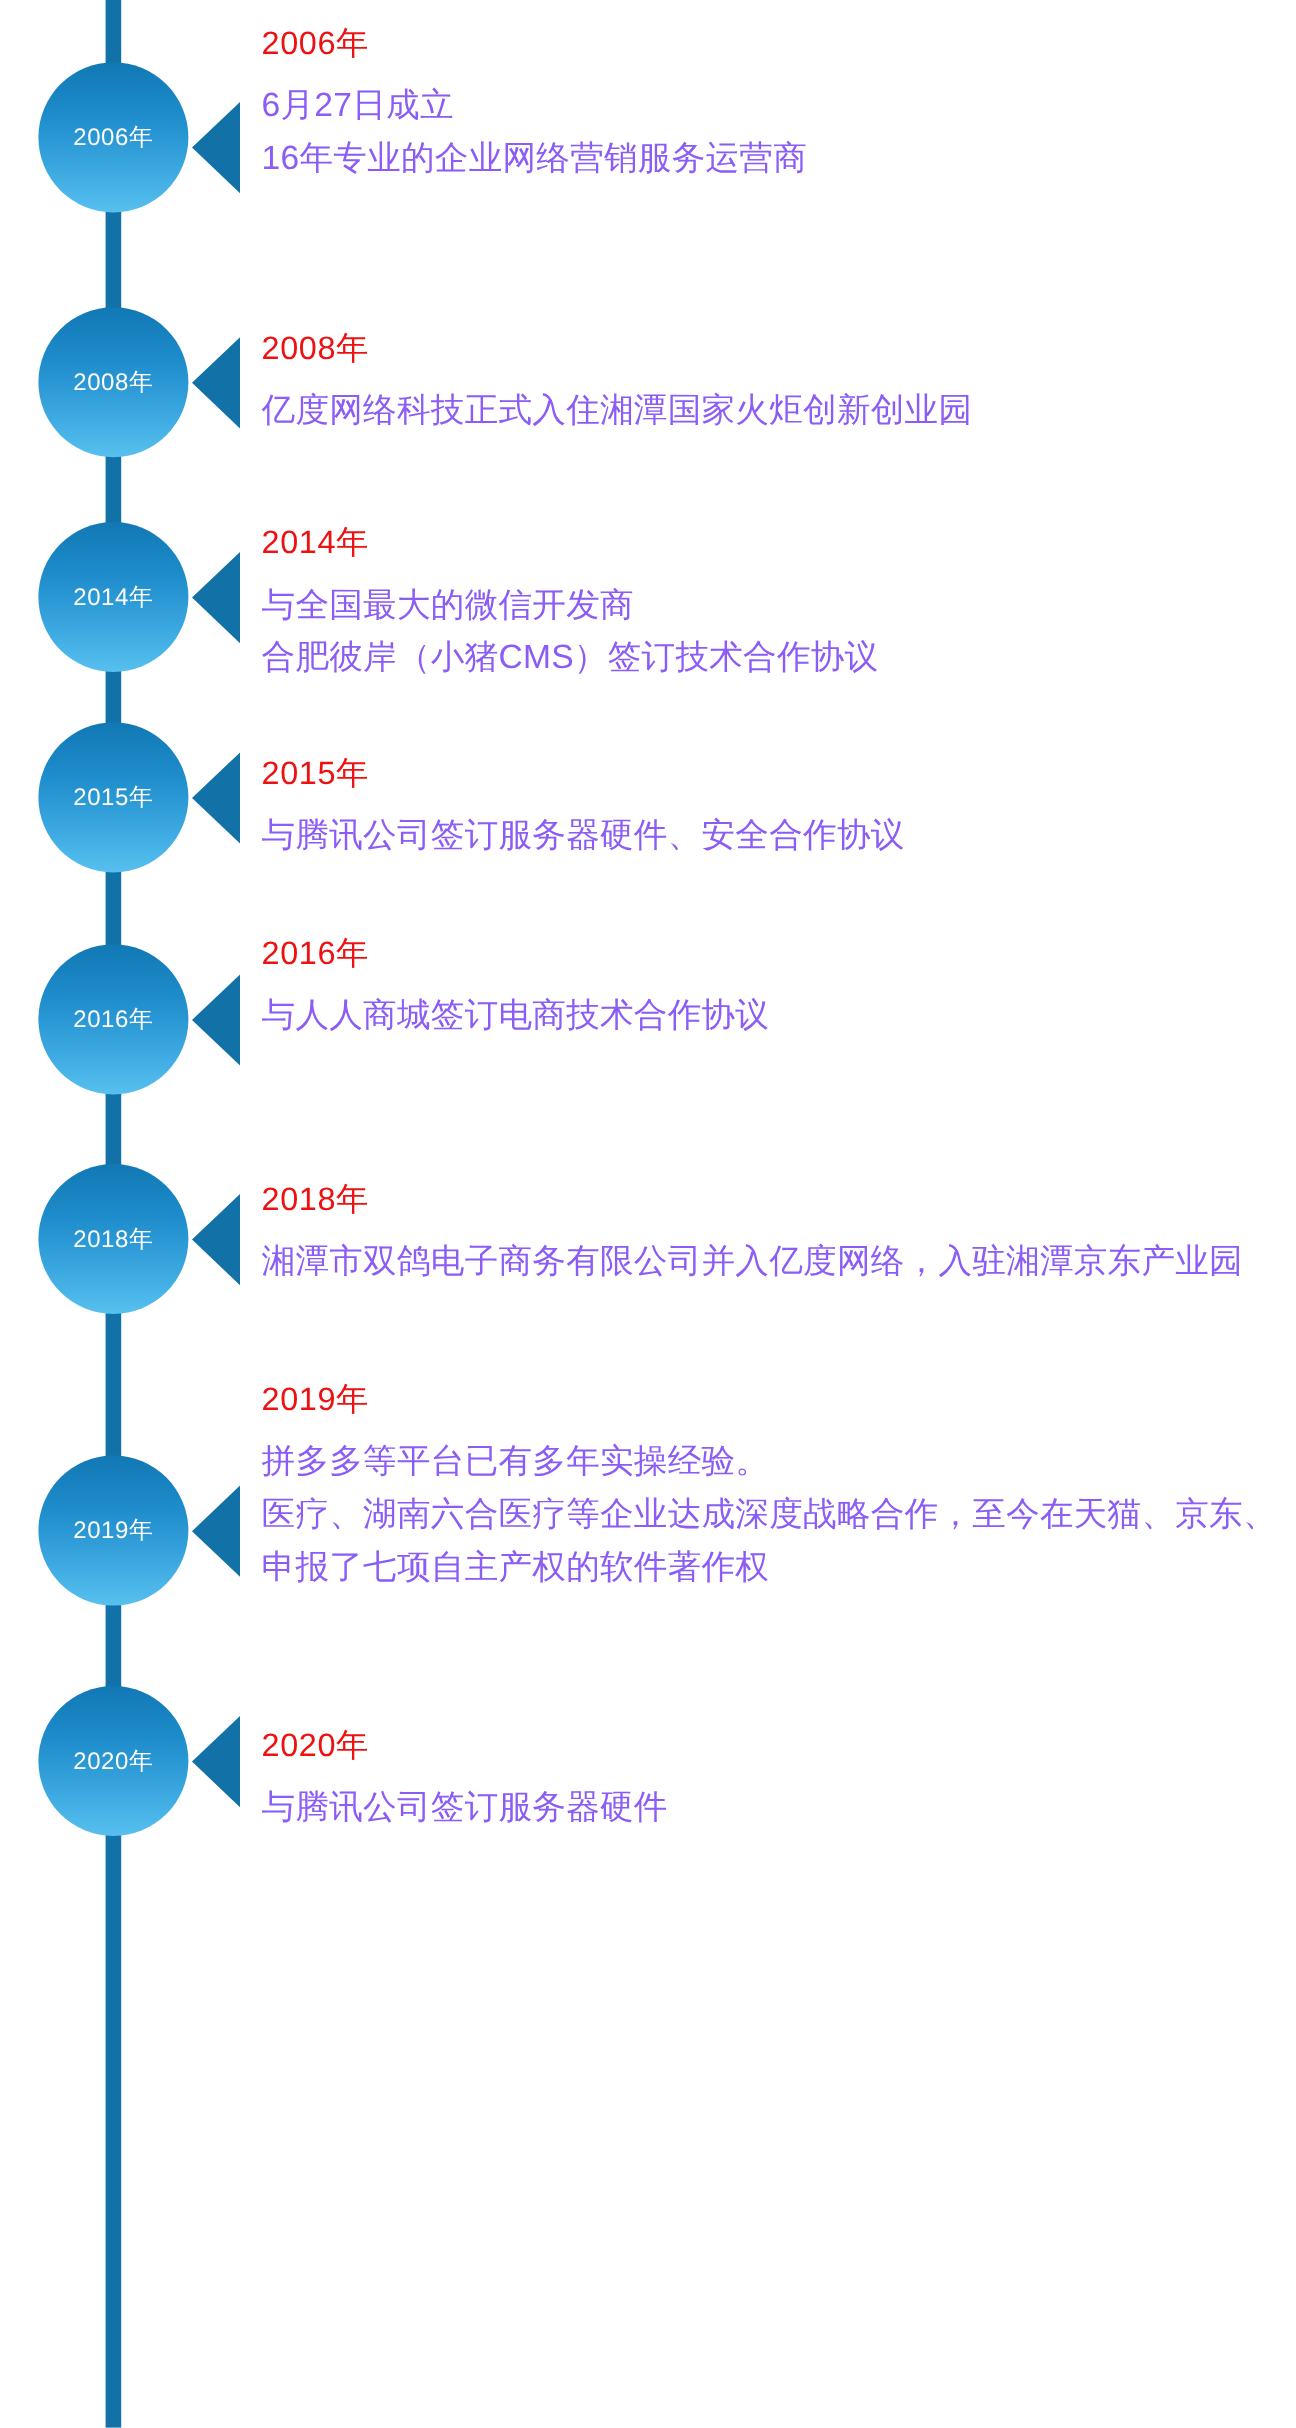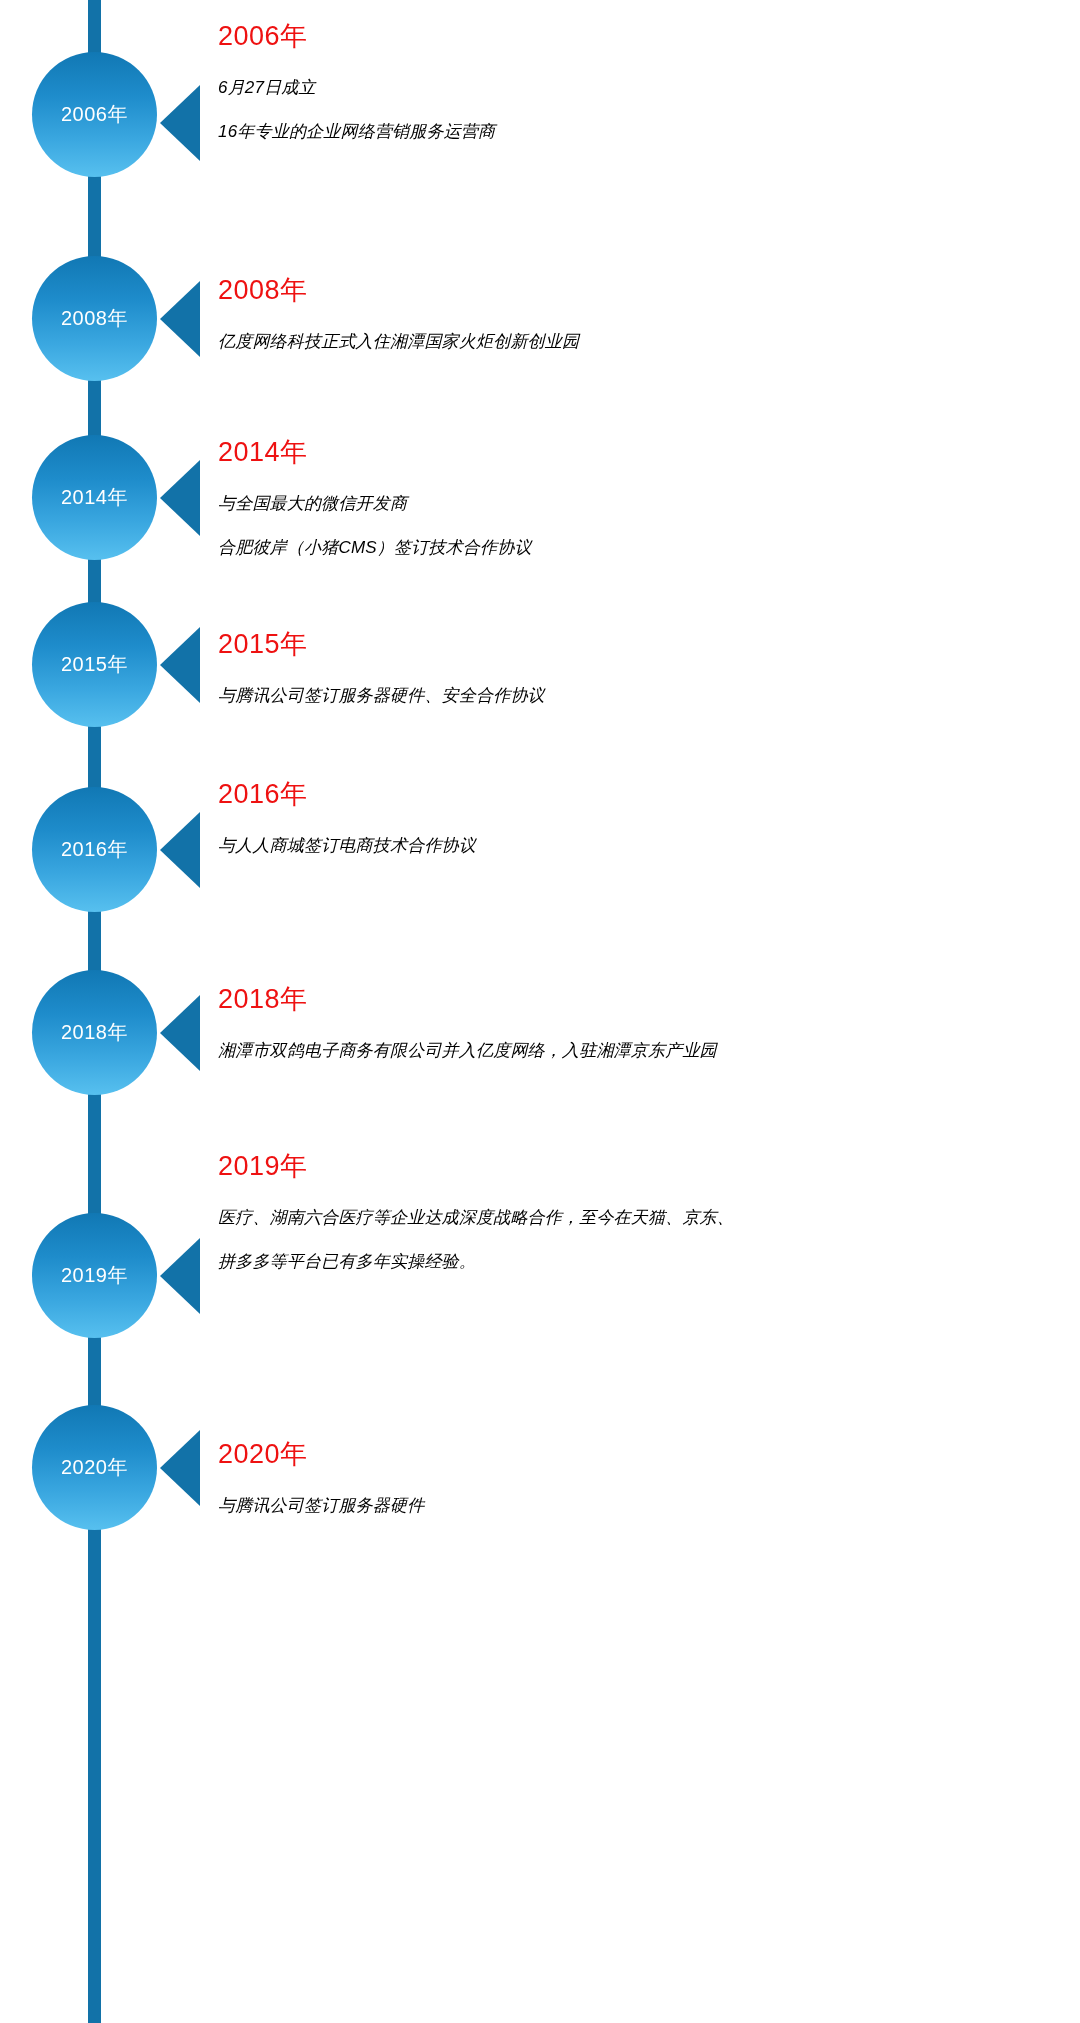--- a/index.html
+++ b/index.html
@@ -80,26 +80,25 @@
   }
   .year-heading {
     color: #ee1111;
     font-size: 27px;
     font-weight: 400;
     letter-spacing: 0.5px;
     margin: 0 0 14px 0;
     line-height: 1.1;
   }
   .desc-line {
-    color: #000000;
-    font-size: 17px;
+    color: #8b5cf6;
+    font-size: 28px;
     line-height: 44px;
     white-space: nowrap;
     letter-spacing: 0.2px;
-    font-style: italic;
   }
 </style>
 </head>
 <body>
 
 <div class="timeline-spine"></div>
 
 <div class="timeline" id="timeline-root">
     <div class="entry">
       <div class="node" style="top: 52px;">
@@ -163,22 +162,23 @@
         <div class="desc-line">湘潭市双鸽电子商务有限公司并入亿度网络，入驻湘潭京东产业园</div>
       </div>
     </div>
     <div class="entry">
       <div class="node" style="top: 1213px;">
         <span class="node-label">2019年</span>
       </div>
       <div class="pointer" style="top: 1238px; left: 160px;"></div>
       <div class="content" style="top: 1152px;">
         <div class="year-heading">2019年</div>
+        <div class="desc-line">拼多多等平台已有多年实操经验。</div>
         <div class="desc-line">医疗、湖南六合医疗等企业达成深度战略合作，至今在天猫、京东、</div>
-        <div class="desc-line">拼多多等平台已有多年实操经验。</div>
+        <div class="desc-line">申报了七项自主产权的软件著作权</div>
       </div>
     </div>
     <div class="entry">
       <div class="node" style="top: 1405px;">
         <span class="node-label">2020年</span>
       </div>
       <div class="pointer" style="top: 1430px; left: 160px;"></div>
       <div class="content" style="top: 1440px;">
         <div class="year-heading">2020年</div>
         <div class="desc-line">与腾讯公司签订服务器硬件</div>

